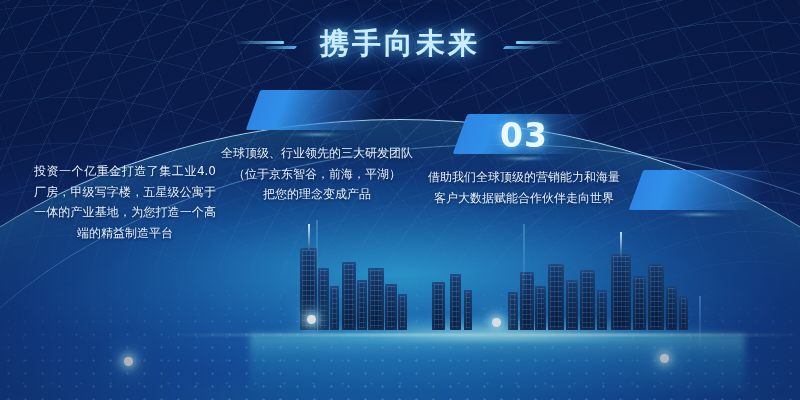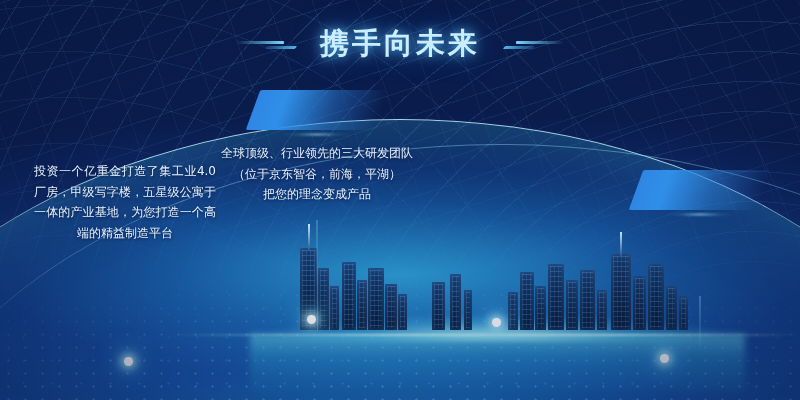--- a/index.html
+++ b/index.html
@@ -189,20 +189,30 @@
     <div class="num-wrap">
       <span class="bar"></span>
       <span class="underglow"></span>
     </div>
     <div class="desc">全球顶级、行业领先的三大研发团队
 （位于京东智谷，前海，平湖）
 把您的理念变成产品</div>
     <div class="stem" style="top:132px;height:70px;"></div>
   </div>
 
+  <div class="block b3">
+    <div class="num-wrap">
+      <span class="bar"></span>
+      <span class="num">03</span>
+      <span class="underglow"></span>
+    </div>
+    <div class="desc">借助我们全球顶级的营销能力和海量
+客户大数据赋能合作伙伴走向世界</div>
+    <div class="stem" style="top:112px;height:86px;"></div>
+  </div>
 
   <div class="block b4">
     <div class="num-wrap">
       <span class="bar"></span>
       <span class="underglow"></span>
     </div>
     <div class="stem" style="top:128px;height:56px;"></div>
   </div>
 
 </div>

